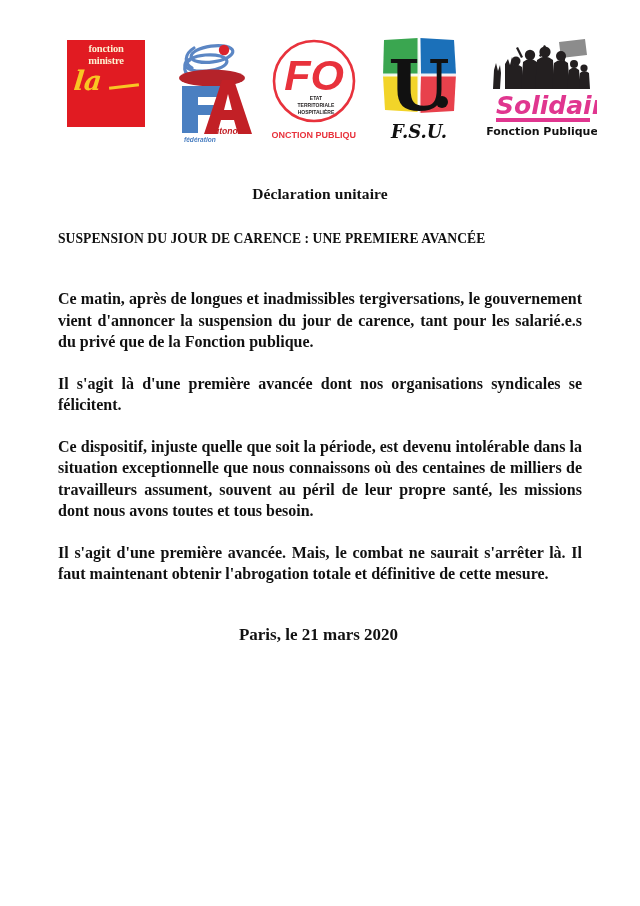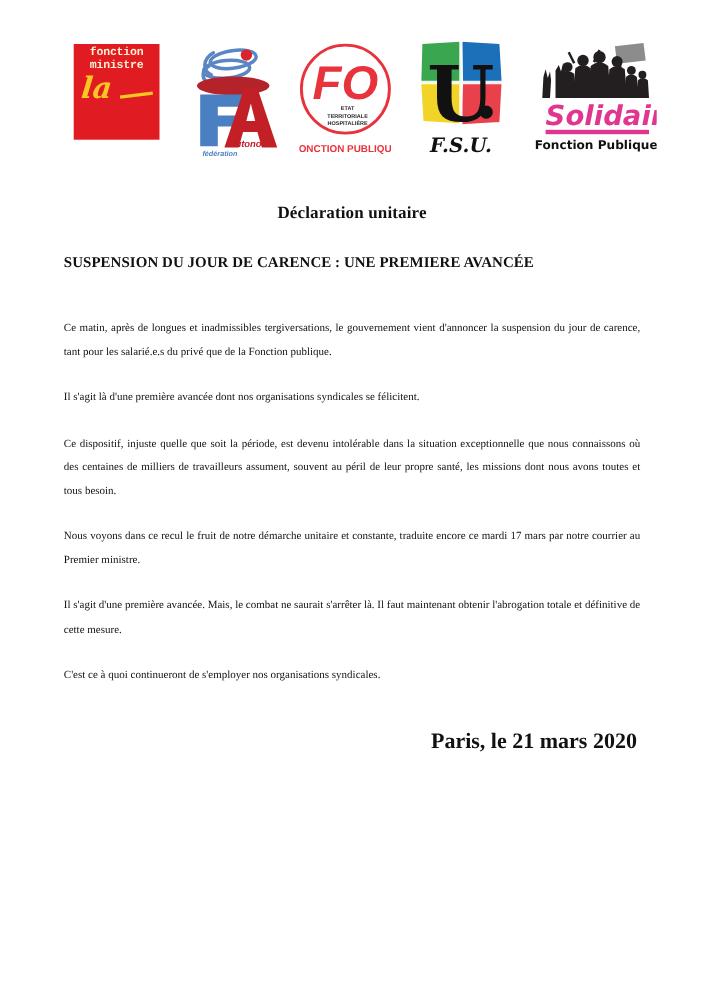--- a/index.html
+++ b/index.html
@@ -35,21 +35,21 @@
     position: absolute;
     left: 5px; top: 6px;
     width: 78px; height: 87px;
     background: #e11b22;
   }
   .cgt-fp {
     position: absolute;
     left: 5px; top: 9px;
     width: 78px;
     text-align: center;
-    font-family: Liberation Mono, monospace;
+    font-family: Liberation Serif, serif;
     font-weight: bold;
     font-size: 10.5px;
     line-height: 11.5px;
     color: #fdf0d0;
     letter-spacing: -0.2px;
   }
   .cgt-la {
     position: absolute;
     left: 12px; top: 33px;
     font-family: "DejaVu Serif", "Liberation Serif", serif;
@@ -110,30 +110,30 @@
   }
   .title-sub {
     font-weight: bold;
     font-size: 13.6px;
     line-height: 18px;
     margin: 0 0 40px 0;
     letter-spacing: 0.05px;
   }
   .para {
     text-align: justify;
-    font-weight: normal;
-    font-size: 10px;
+    font-weight: bold;
+    font-size: 16px;
     line-height: 21.5px;
     margin: 0 0 20px 0;
   }
   .para:last-of-type { margin-bottom: 0; }
   .signoff {
-    text-align: right;
-    font-weight: bold;
-    font-size: 20px;
+    text-align: center;
+    font-weight: bold;
+    font-size: 17px;
     line-height: 21.5px;
     margin: 39px 0 0 0;
     padding-right: 3px;
   }
 </style>
 </head>
 <body>
 
 <div class="logo-bar">
 
@@ -246,19 +246,17 @@
 
 <div class="doc">
 
   <h1 class="title-main">Déclaration unitaire</h1>
 
   <h2 class="title-sub">SUSPENSION DU JOUR DE CARENCE : UNE PREMIERE AVANCÉE</h2>
 
   <p class="para">Ce matin, après de longues et inadmissibles tergiversations, le gouvernement vient d'annoncer la suspension du jour de carence, tant pour les salarié.e.s du privé que de la Fonction publique.</p>
   <p class="para">Il s'agit là d'une première avancée dont nos organisations syndicales se félicitent.</p>
   <p class="para">Ce dispositif, injuste quelle que soit la période, est devenu intolérable dans la situation exceptionnelle que nous connaissons où des centaines de milliers de travailleurs assument, souvent au péril de leur propre santé, les missions dont nous avons toutes et tous besoin.</p>
-  <p class="para">Nous voyons dans ce recul le fruit de notre démarche unitaire et constante, traduite encore ce mardi 17 mars par notre courrier au Premier ministre.</p>
   <p class="para">Il s'agit d'une première avancée. Mais, le combat ne saurait s'arrêter là. Il faut maintenant obtenir l'abrogation totale et définitive de cette mesure.</p>
-  <p class="para">C'est ce à quoi continueront de s'employer nos organisations syndicales.</p>
 
   <p class="signoff">Paris, le 21 mars 2020</p>
 
 </div>
 
 </body></html>

